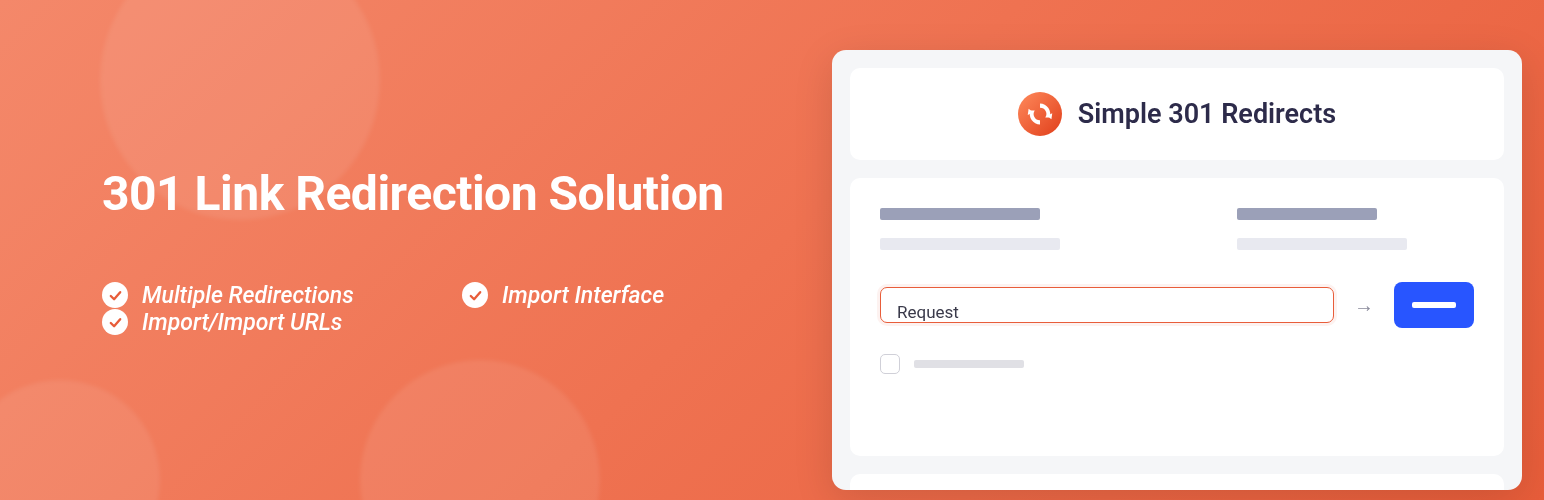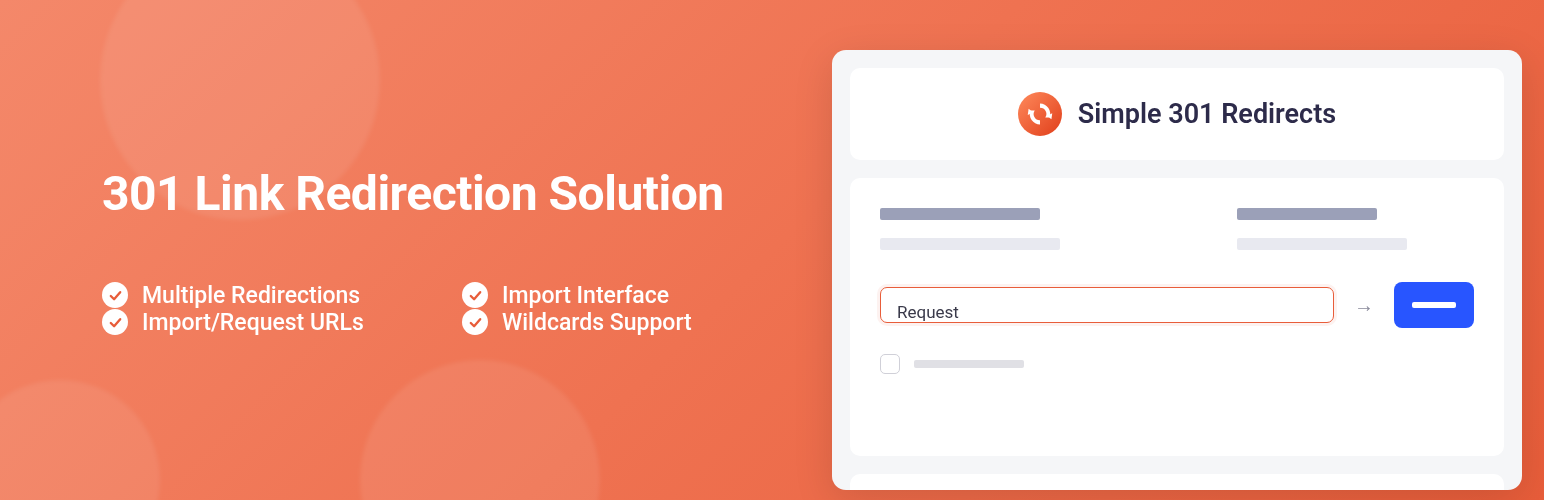--- a/index.html
+++ b/index.html
@@ -39,20 +39,21 @@
     .main-heading {
       font-size: 48px;
       font-weight: 700;
       margin-bottom: 60px;
       letter-spacing: -0.5px;
     }
     
     .features {
       display: grid;
       grid-template-columns: 360px 300px;
+      font-style: italic;
     }
     
     .feature-item {
       display: flex;
       align-items: center;
       gap: 14px;
     }
     
     .check-icon {
       width: 26px;
@@ -241,29 +242,21 @@
             </svg>
         </span>
         <span class="feature-text">Import Interface</span>
       </div>
       <div class="feature-item">
         <span class="check-icon">
           <svg width="15" height="15" viewBox="0 0 16 16">
               <path d="M3 8.5 L6.5 12 L13 4.5" stroke="#e85d3a" stroke-width="2.5" fill="none" stroke-linecap="round" stroke-linejoin="round"></path>
             </svg>
         </span>
-        <span class="feature-text">Import/Request URLs</span>
-      </div>
-      <div class="feature-item">
-        <span class="check-icon">
-          <svg width="15" height="15" viewBox="0 0 16 16">
-              <path d="M3 8.5 L6.5 12 L13 4.5" stroke="#e85d3a" stroke-width="2.5" fill="none" stroke-linecap="round" stroke-linejoin="round"></path>
-            </svg>
-        </span>
-        <span class="feature-text">Wildcards Support</span>
+        <span class="feature-text">Import/Import URLs</span>
       </div>
     </div>
   </div>
 
   <div class="right-panel">
     <div class="app-window">
       <div class="app-header">
         <span class="app-logo">
           <svg width="28" height="28" viewBox="0 0 32 32">
             <path d="M16 4 A12 12 0 0 1 27 20 L22 20 A7 7 0 0 0 16 9 Z" fill="#fff"></path>

